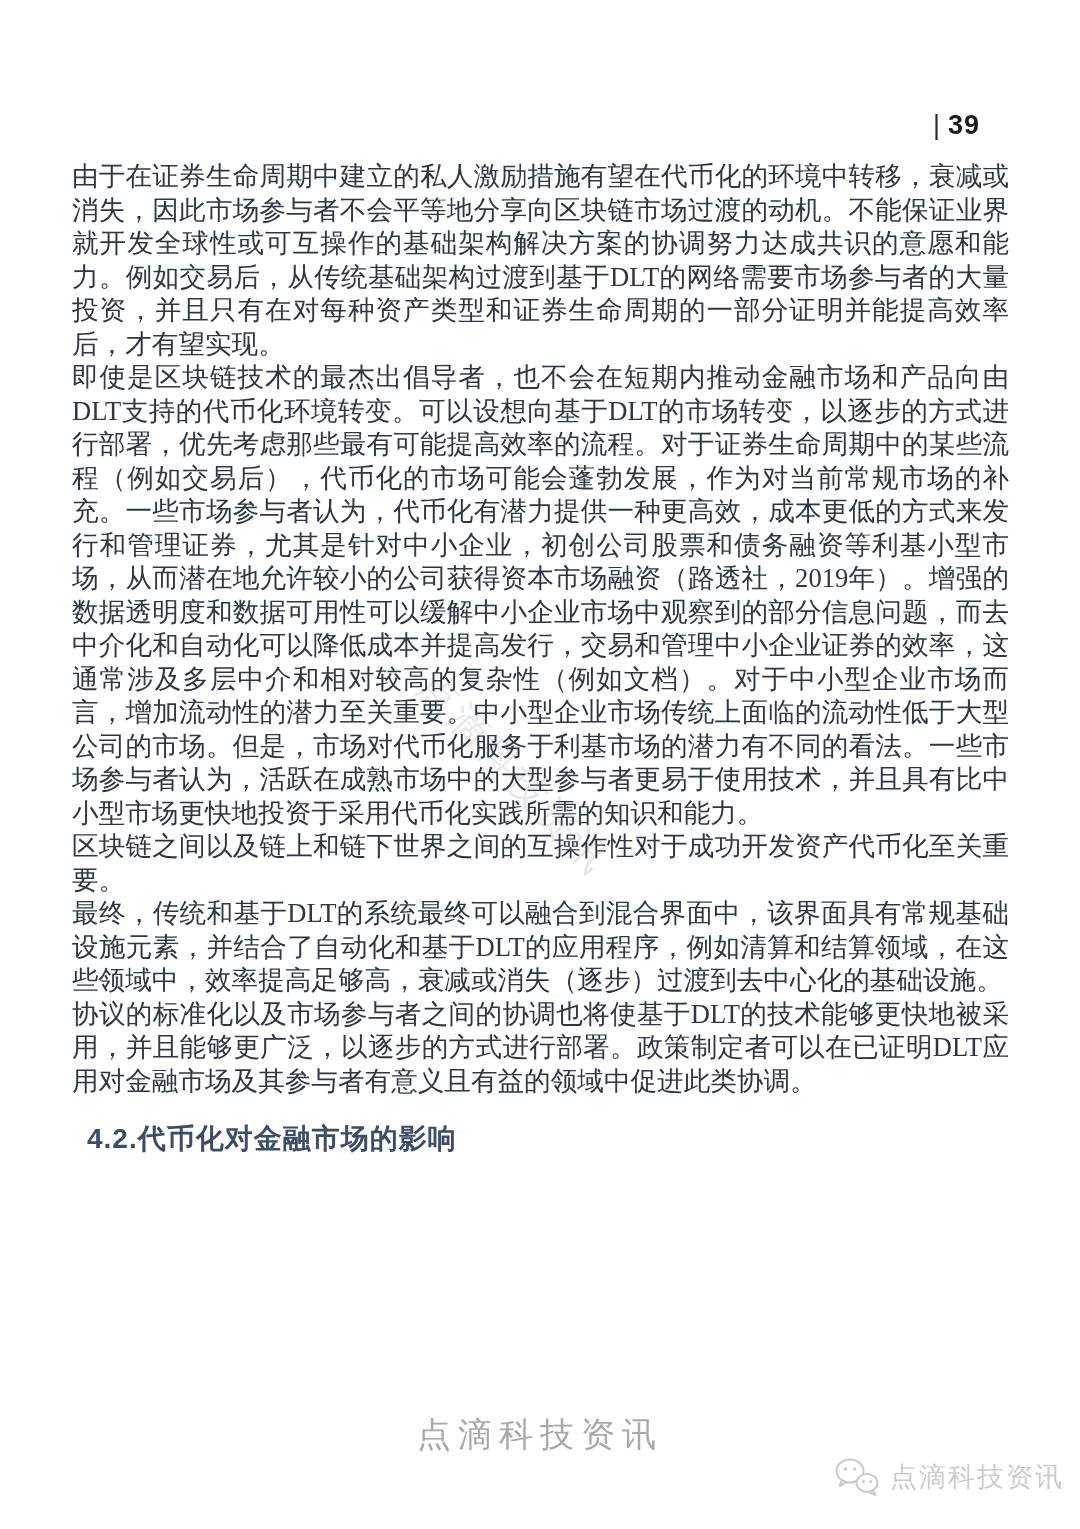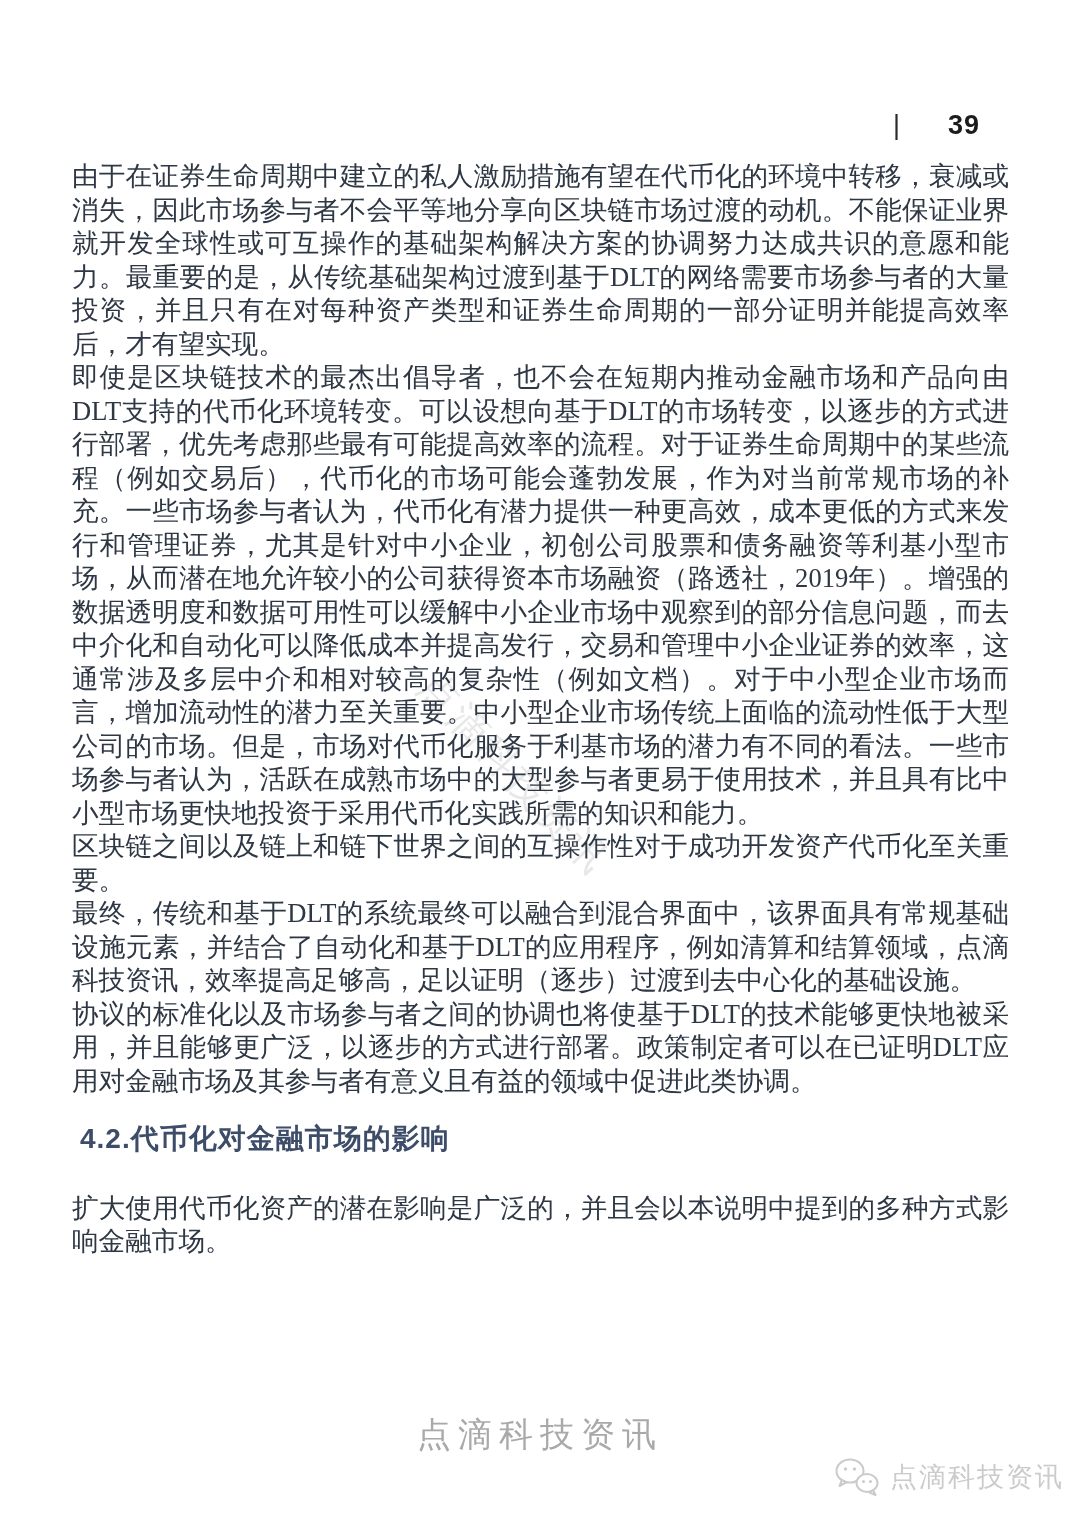--- a/index.html
+++ b/index.html
@@ -13,40 +13,40 @@
 
   .page-number {
     position: absolute;
     top: 110px; right: 100px;
     font-family: "Liberation Sans", "DejaVu Sans", sans-serif;
     font-size: 27px;
     color: #1c1c1c;
     letter-spacing: 1px;
   }
   .page-number .bar { font-weight: 400; color: #2a2a2a; margin-right: 7px; }
-  .page-number .num { font-weight: 700; margin-left: 40px; }
+  .page-number .num { font-weight: 700; }
 
   .content {
     position: absolute;
     left: 72px; top: 160px;
     width: 937px;
     color: #2e3744;
     font-size: 26.6px;
     line-height: 33.5px;
     text-align: justify;
     text-justify: inter-ideograph;
   }
   .content p { margin: 0; }
 
   .section-heading {
     font-family: "Liberation Sans", "DejaVu Sans", sans-serif;
     color: #3d4c68;
     font-size: 28px;
     font-weight: 700;
-    margin: 24px 0 36px 8px;
+    margin: 24px 0 36px 15px;
     text-align: left;
     letter-spacing: 1px;
   }
 
   .watermark-diagonal {
     position: absolute;
     left: 446px; top: 660px;
     transform: rotate(47deg);
     transform-origin: 0 0;
     font-size: 40px;
@@ -83,29 +83,28 @@
 </head>
 <body>
 
 <div class="page-number">
   <span class="bar">|</span><span class="num">39</span>
 </div>
 
 <div class="watermark-diagonal">点滴科技资讯</div>
 
 <div class="content">
-  <p>由于在证券生命周期中建立的私人激励措施有望在代币化的环境中转移，衰减或消失，因此市场参与者不会平等地分享向区块链市场过渡的动机。不能保证业界就开发全球性或可互操作的基础架构解决方案的协调努力达成共识的意愿和能力。最重要的是，从传统基础架构过渡到基于DLT的网络需要市场参与者的大量投资，并且只有在对每种资产类型和证券生命周期的一部分证明并能提高效率后，才有望实现。</p>
+  <p>由于在证券生命周期中建立的私人激励措施有望在代币化的环境中转移，衰减或消失，因此市场参与者不会平等地分享向区块链市场过渡的动机。不能保证业界就开发全球性或可互操作的基础架构解决方案的协调努力达成共识的意愿和能力。例如交易后，从传统基础架构过渡到基于DLT的网络需要市场参与者的大量投资，并且只有在对每种资产类型和证券生命周期的一部分证明并能提高效率后，才有望实现。</p>
   <p>即使是区块链技术的最杰出倡导者，也不会在短期内推动金融市场和产品向由DLT支持的代币化环境转变。可以设想向基于DLT的市场转变，以逐步的方式进行部署，优先考虑那些最有可能提高效率的流程。对于证券生命周期中的某些流程（例如交易后），代币化的市场可能会蓬勃发展，作为对当前常规市场的补充。一些市场参与者认为，代币化有潜力提供一种更高效，成本更低的方式来发行和管理证券，尤其是针对中小企业，初创公司股票和债务融资等利基小型市场，从而潜在地允许较小的公司获得资本市场融资（路透社，2019年）。增强的数据透明度和数据可用性可以缓解中小企业市场中观察到的部分信息问题，而去中介化和自动化可以降低成本并提高发行，交易和管理中小企业证券的效率，这通常涉及多层中介和相对较高的复杂性（例如文档）。对于中小型企业市场而言，增加流动性的潜力至关重要。中小型企业市场传统上面临的流动性低于大型公司的市场。但是，市场对代币化服务于利基市场的潜力有不同的看法。一些市场参与者认为，活跃在成熟市场中的大型参与者更易于使用技术，并且具有比中小型市场更快地投资于采用代币化实践所需的知识和能力。</p>
   <p>区块链之间以及链上和链下世界之间的互操作性对于成功开发资产代币化至关重要。</p>
-  <p>最终，传统和基于DLT的系统最终可以融合到混合界面中，该界面具有常规基础设施元素，并结合了自动化和基于DLT的应用程序，例如清算和结算领域，点滴科技资讯，效率提高足够高，足以证明（逐步）过渡到去中心化的基础设施。</p>
+  <p>最终，传统和基于DLT的系统最终可以融合到混合界面中，该界面具有常规基础设施元素，并结合了自动化和基于DLT的应用程序，例如清算和结算领域，在这些领域中，效率提高足够高，衰减或消失（逐步）过渡到去中心化的基础设施。</p>
   <p>协议的标准化以及市场参与者之间的协调也将使基于DLT的技术能够更快地被采用，并且能够更广泛，以逐步的方式进行部署。政策制定者可以在已证明DLT应用对金融市场及其参与者有意义且有益的领域中促进此类协调。</p>
 
   <h2 class="section-heading">4.2.代币化对金融市场的影响</h2>
 
-  <p>扩大使用代币化资产的潜在影响是广泛的，并且会以本说明中提到的多种方式影响金融市场。</p>
 </div>
 
 <div class="watermark-center">点滴科技资讯</div>
 
 <div class="brand-logo">
   <span class="icon">
     <svg width="48" height="42" viewBox="0 0 48 42" xmlns="http://www.w3.org/2000/svg">
       <g fill="#ffffff" stroke="#cbcbcb" stroke-width="2">
         <ellipse cx="17" cy="15" rx="13.5" ry="11.5"></ellipse>
         <path d="M9 24 L6.5 30 L13 26.5 Z" stroke-linejoin="round"></path>

